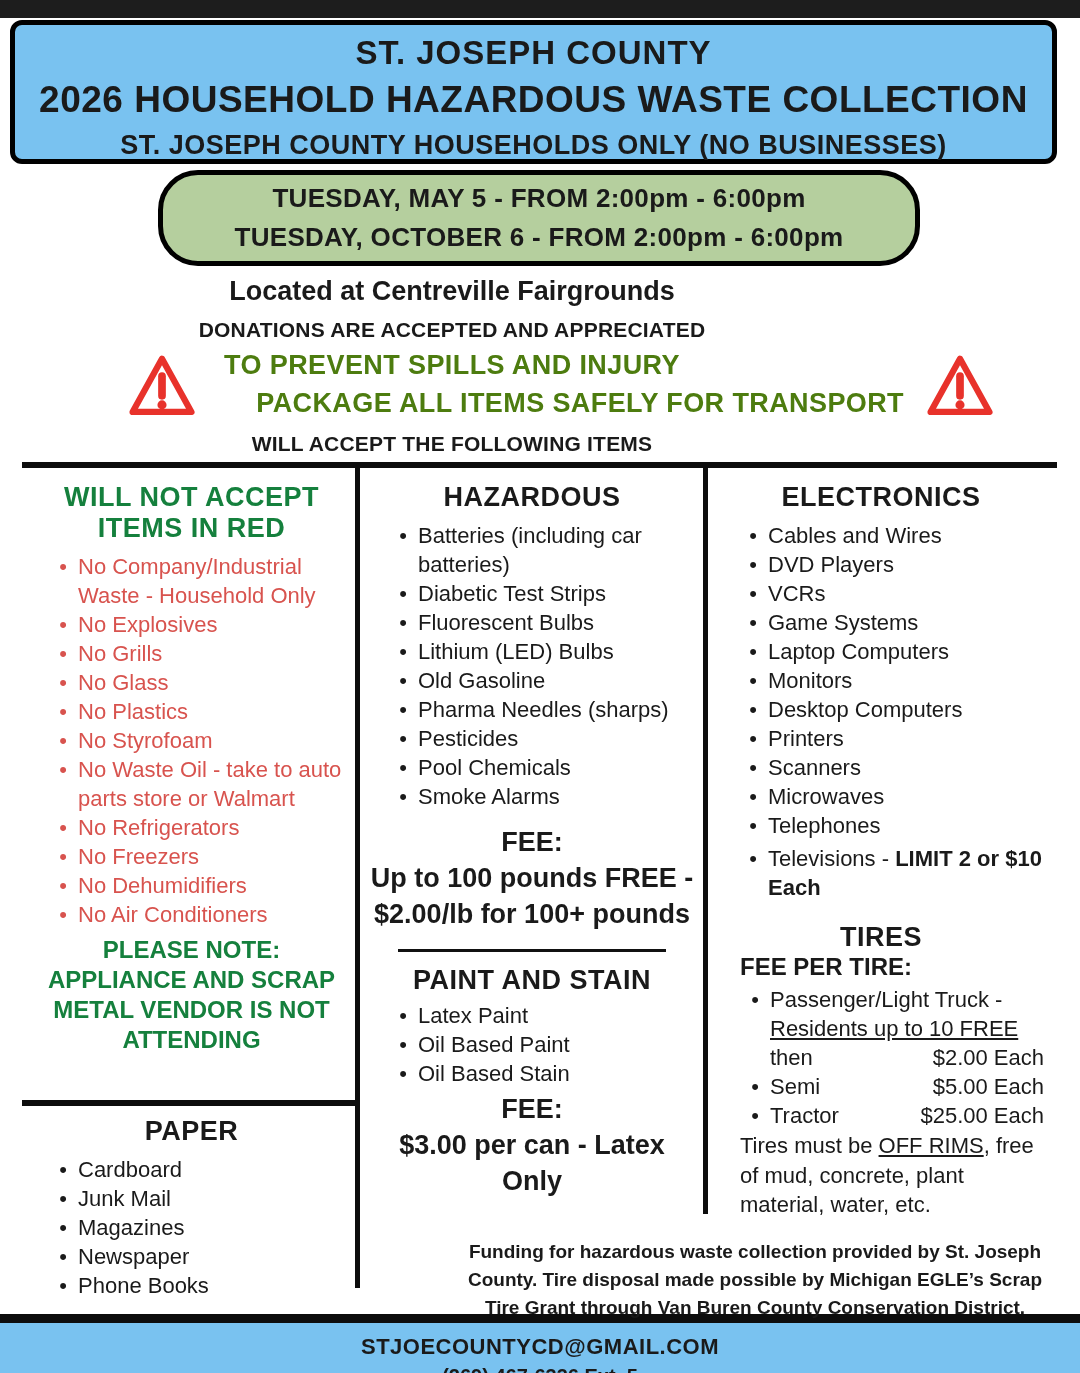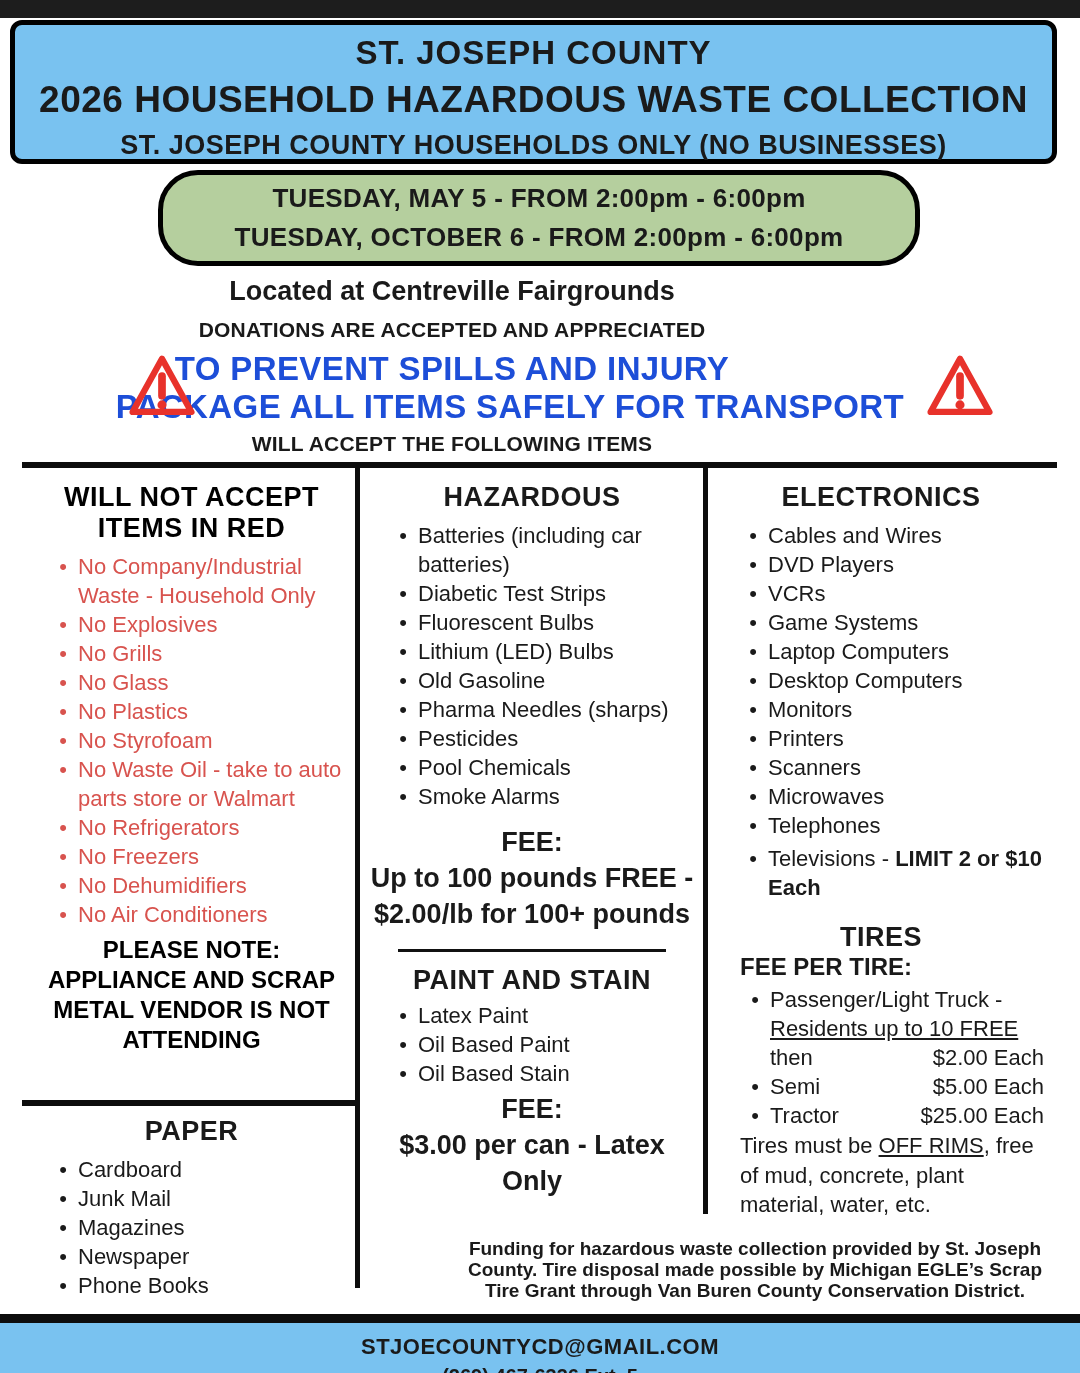--- a/index.html
+++ b/index.html
@@ -18,40 +18,40 @@
   .h-l3{font-size:27px;font-weight:bold;letter-spacing:0.5px;margin-top:9px;}
   .date-box{
     position:absolute;left:158px;top:170px;width:752px;height:86px;
     background:#b5cf9e;border:5px solid #000;border-radius:40px;
     text-align:center;display:flex;flex-direction:column;justify-content:space-evenly;
   }
   .date-line{font-size:26px;font-weight:bold;letter-spacing:0.3px;}
   .center-line{position:absolute;left:0;width:904px;text-align:center;font-weight:bold;}
   .loc{top:276px;font-size:27px;}
   .don{top:318px;font-size:21px;letter-spacing:0.2px;}
-  .warn{color:#1d4ed8;font-size:33px;letter-spacing:0.4px;}
+  .warn{color:#4d7c0f;font-size:27px;letter-spacing:0.4px;}
   .warn1{top:350px;}
   .warn2{top:388px;text-align:right;}
   .accept{top:432px;font-size:21px;letter-spacing:0.2px;}
   .tri{position:absolute;width:70px;height:68px;}
   .tri-left{left:127px;top:352px;}
   .tri-right{left:925px;top:352px;}
   .rule{position:absolute;background:#0d0d0d;}
   .rule-top{left:22px;top:462px;width:1035px;height:6px;}
   .div1{left:355px;top:462px;width:5px;height:826px;}
   .div2{left:703px;top:462px;width:5px;height:752px;}
   .rule-left{left:22px;top:1100px;width:333px;height:6px;}
   .rule-footer{left:0;top:1314px;width:1080px;height:9px;}
   .col{position:absolute;}
   .col-left{left:28px;top:482px;width:327px;}
   .col-paper{left:28px;top:1116px;width:327px;}
   .col-mid{left:366px;top:482px;width:332px;}
   .col-right{left:712px;top:482px;width:338px;}
   .head{font-size:27px;font-weight:bold;text-align:center;letter-spacing:0.5px;}
-  .red{color:#000000;}
+  .red{color:#15803d;}
   .red-soft{color:#d8534e;}
   .list{margin-top:8px;font-size:22px;line-height:29px;}
   .pad-l{padding-left:20px;}
   .pad-m{padding-left:22px;}
   .pad-r{padding-left:26px;padding-right:4px;}
   .bl{display:flex;align-items:flex-start;}
   .bl::before{content:"\2022";flex:0 0 30px;text-align:center;}
   .bl-body{flex:1;}
   .note{font-size:24px;font-weight:bold;text-align:center;line-height:30px;margin-top:6px;}
   .fee-label{font-size:27px;font-weight:bold;text-align:center;margin-top:16px;}
@@ -59,21 +59,21 @@
   .mid-rule{width:268px;height:3px;background:#111;margin:17px auto 0 auto;}
   .sect-gap{margin-top:13px;}
   .tires-head{margin-top:20px;}
   .fee-per-tire{font-size:24px;font-weight:bold;margin-top:0;padding-left:28px;}
   .tire-list{margin-top:4px;font-size:22px;line-height:29px;padding-left:28px;padding-right:6px;}
   .tline{display:flex;justify-content:space-between;}
   .uline{text-decoration:underline;}
   .tire-note{font-size:22px;line-height:29.5px;margin-top:1px;padding-left:28px;padding-right:2px;}
   .funding{
     position:absolute;left:452px;top:1238px;width:606px;
-    font-size:19px;font-weight:bold;line-height:21px;text-align:center;
+    font-size:19px;font-weight:bold;line-height:28px;text-align:center;
   }
   .footer-bar{
     position:absolute;left:0;top:1323px;width:1080px;height:60px;
     background:#79c2f0;text-align:center;
   }
   .email{font-size:22px;font-weight:bold;letter-spacing:0.5px;margin-top:11px;}
   .phone{font-size:20px;font-weight:bold;margin-top:5px;}
   .tv-bold{font-weight:bold;}
 </style>
 </head>
@@ -243,24 +243,24 @@
         <div class="bl">
           <div class="bl-body">VCRs</div>
         </div>
         <div class="bl">
           <div class="bl-body">Game Systems</div>
         </div>
         <div class="bl">
           <div class="bl-body">Laptop Computers</div>
         </div>
         <div class="bl">
+          <div class="bl-body">Monitors</div>
+        </div>
+        <div class="bl">
           <div class="bl-body">Desktop Computers</div>
-        </div>
-        <div class="bl">
-          <div class="bl-body">Monitors</div>
         </div>
         <div class="bl">
           <div class="bl-body">Printers</div>
         </div>
         <div class="bl">
           <div class="bl-body">Scanners</div>
         </div>
         <div class="bl">
           <div class="bl-body">Microwaves</div>
         </div>

